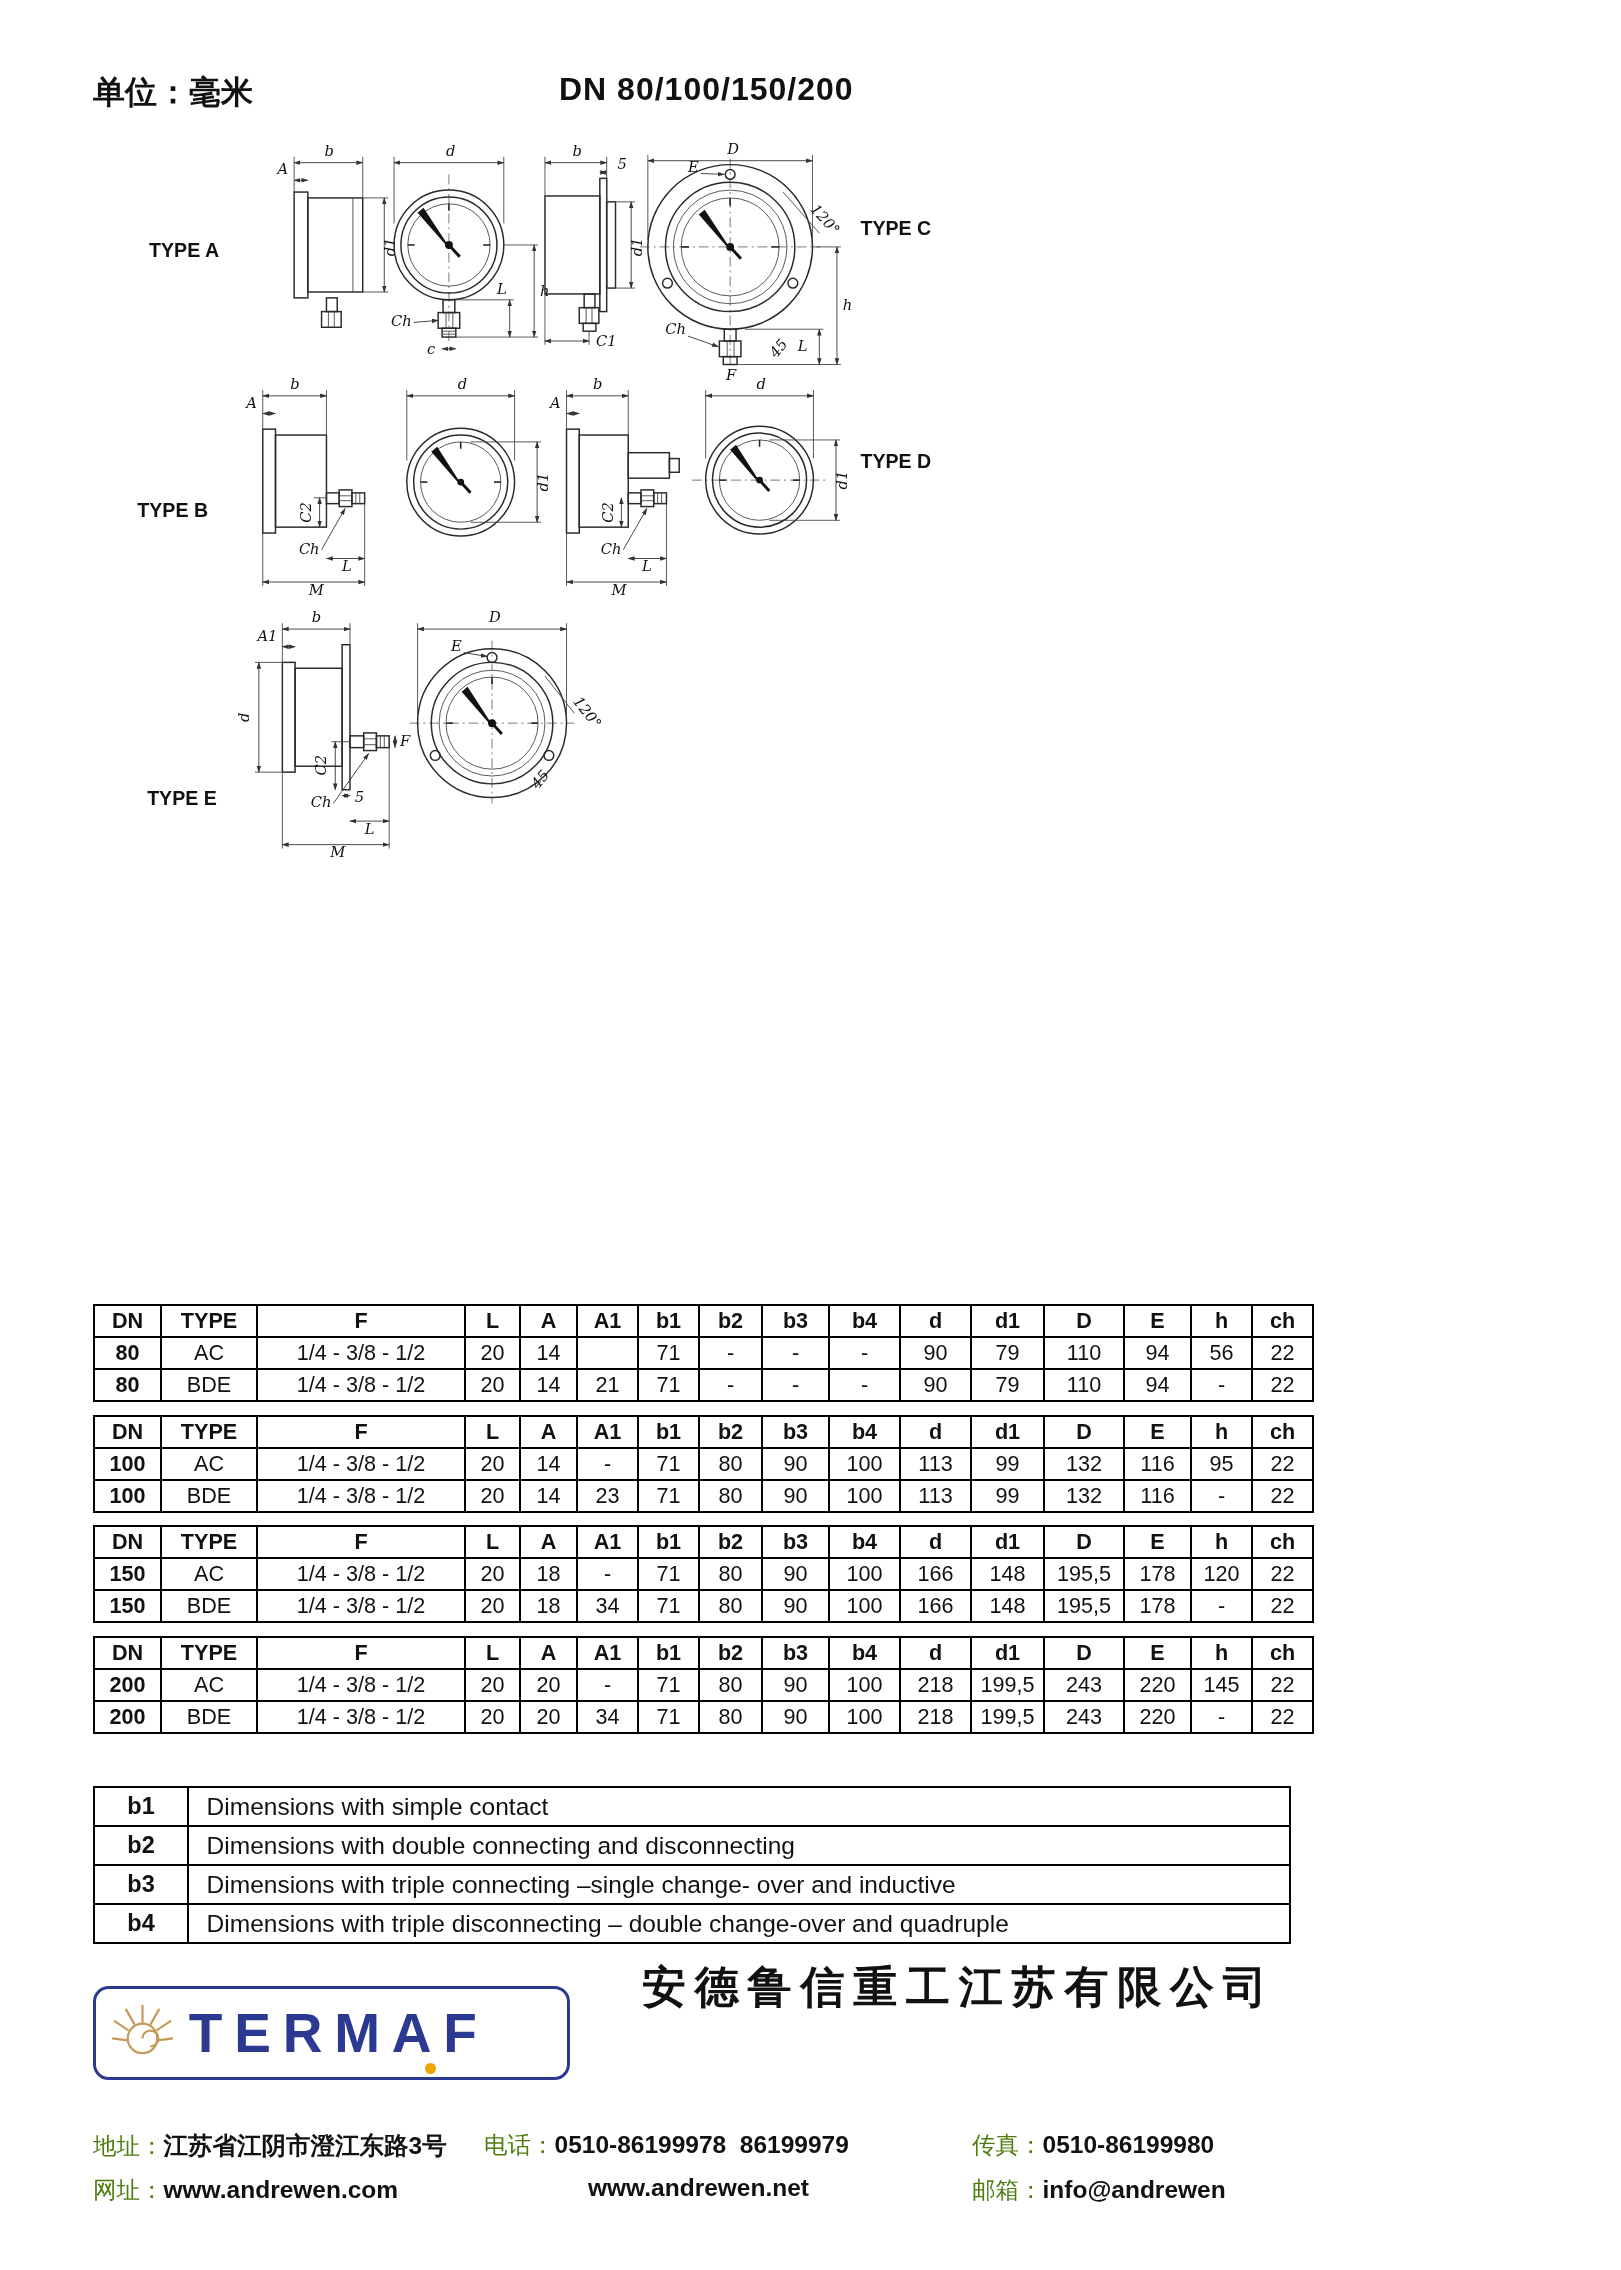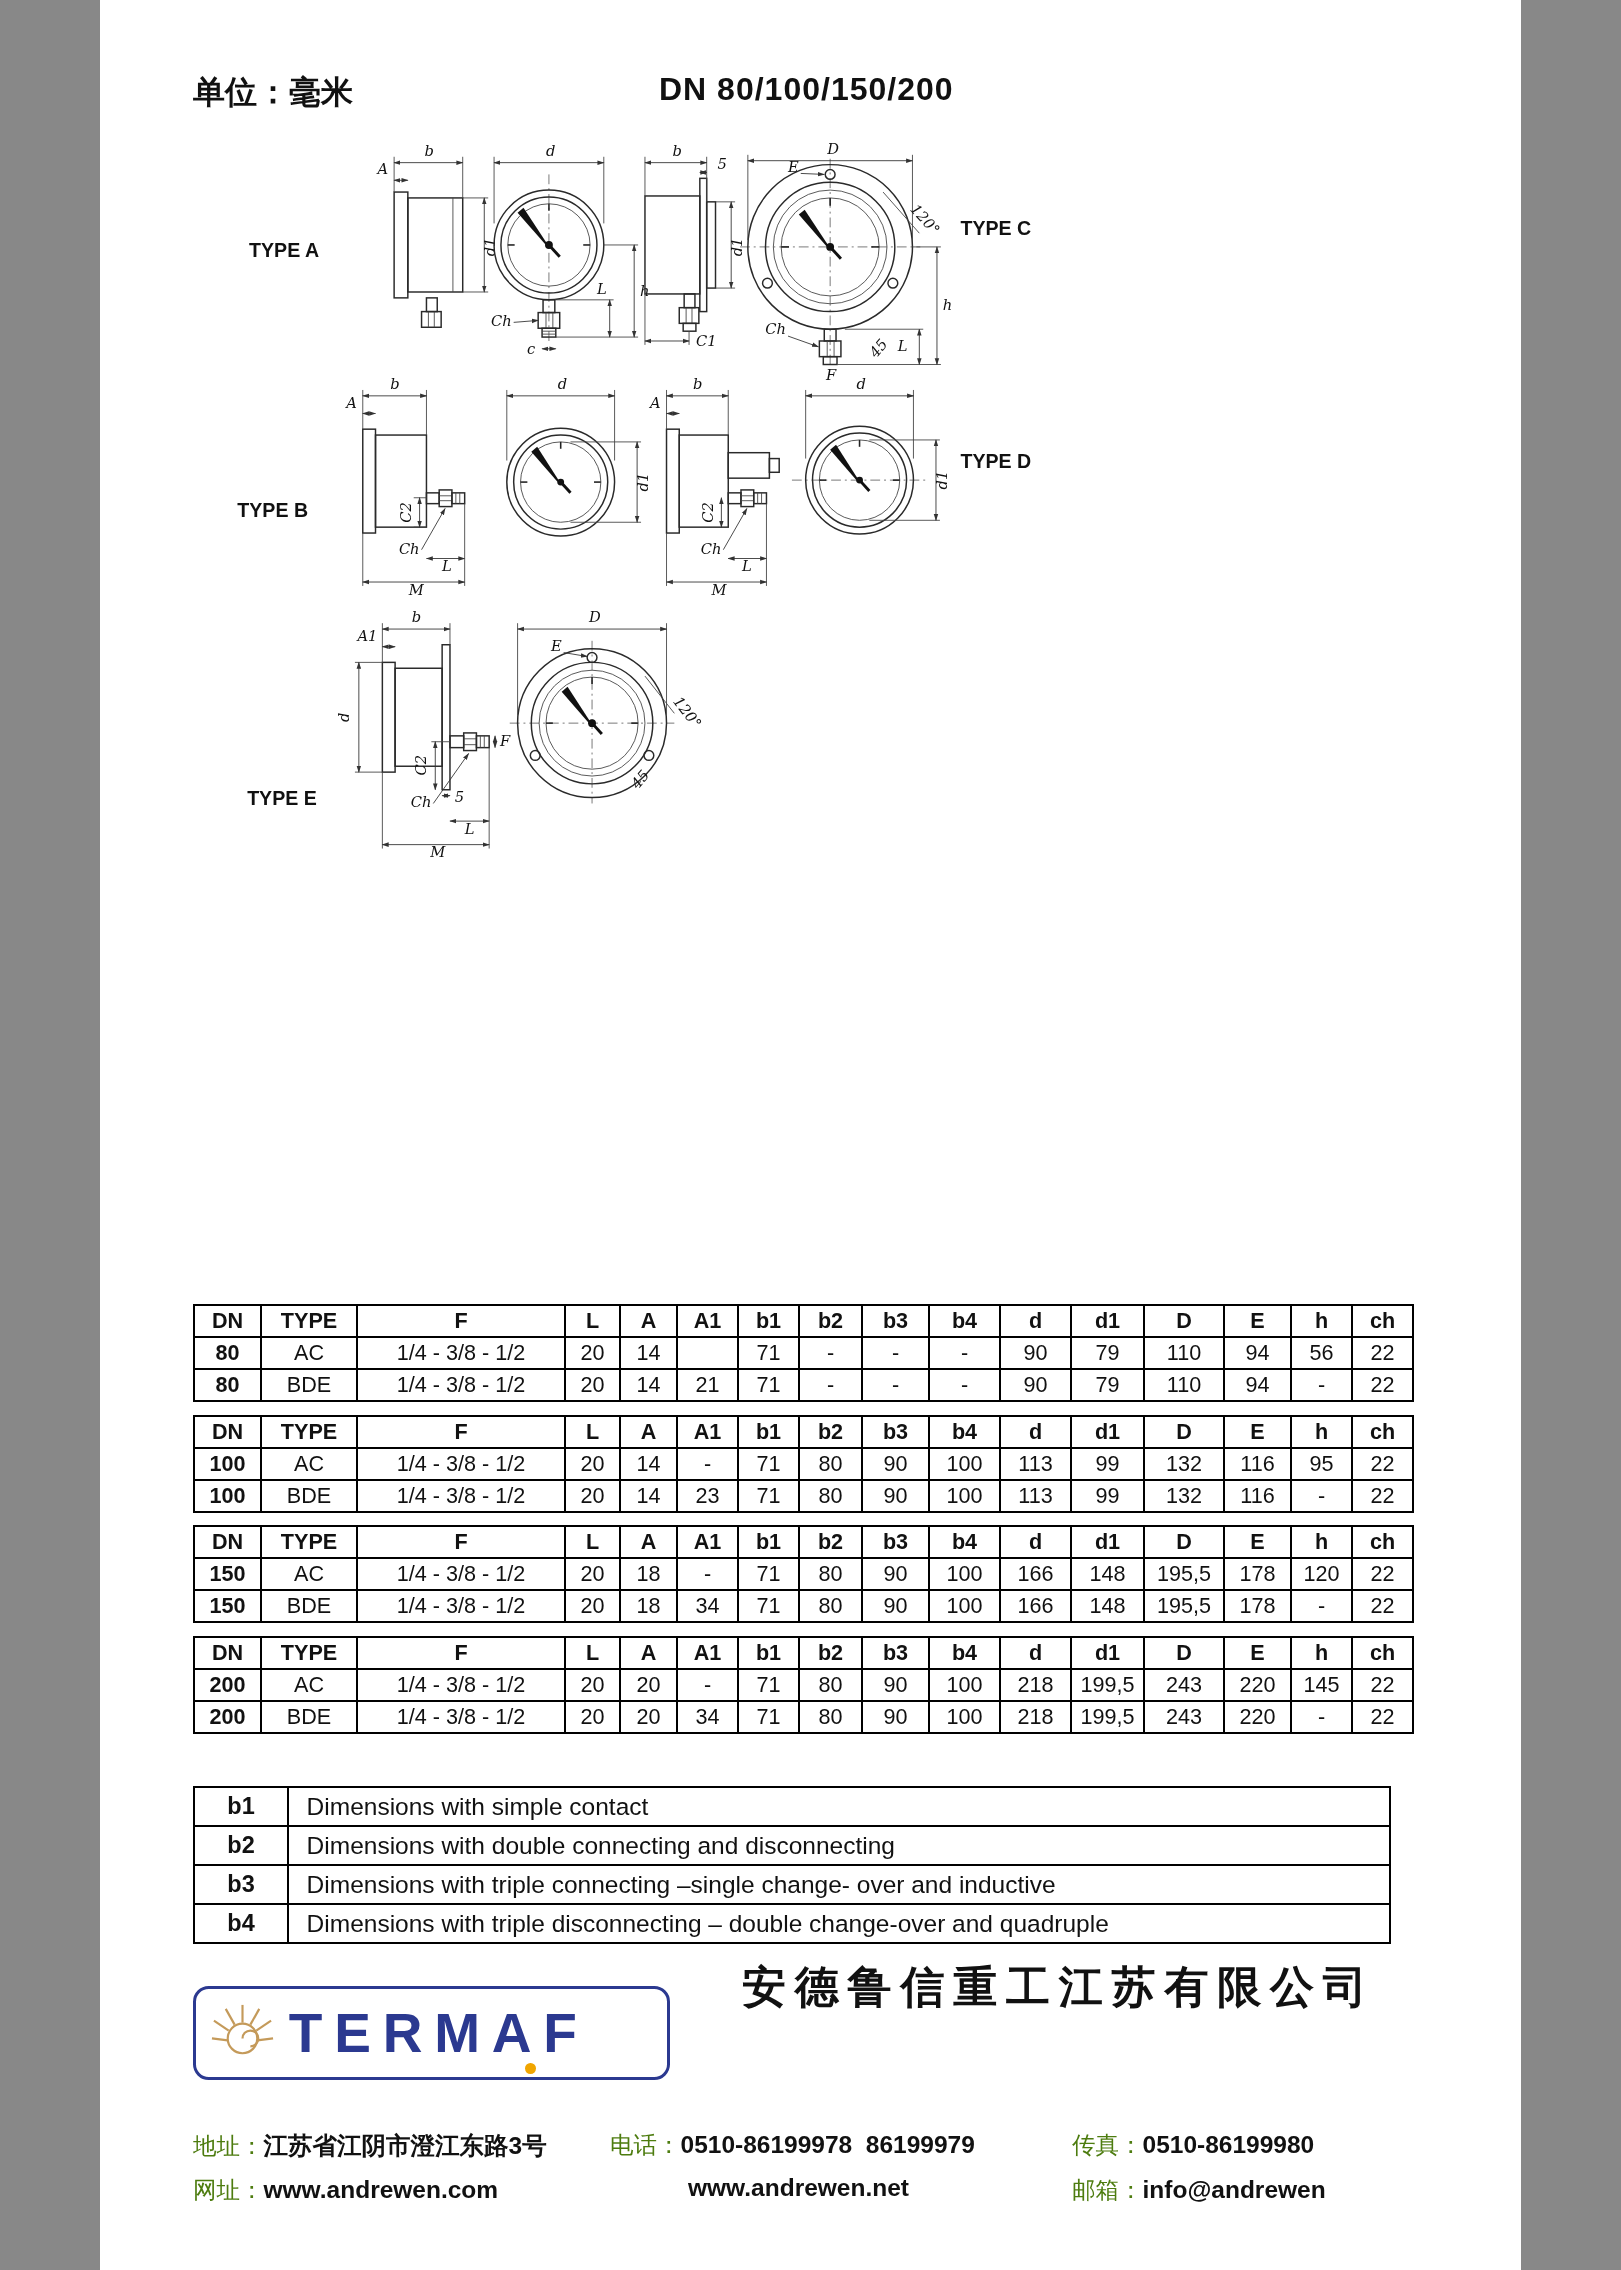--- a/index.html
+++ b/index.html
@@ -1,17 +1,17 @@
 <!DOCTYPE html>
 <html><head>
 <meta charset="utf-8">
 <style>
   html,body{margin:0;padding:0;background:#888;}
-  .page{position:relative;width:1397px;height:2270px;background:#fff;margin:0 auto;
-        font-family:"Liberation Sans",sans-serif;color:#111;overflow:hidden;padding-left:24px;}
+  .page{position:relative;width:1621px;height:2270px;background:#fff;margin:0 auto;
+        font-family:"Liberation Sans",sans-serif;color:#111;overflow:hidden;}
 
   
   .hdr-unit{position:absolute;left:93px;top:71px;font-size:32px;font-weight:700;}
   .hdr-title{position:absolute;left:559px;top:71px;font-size:32px;font-weight:700;letter-spacing:1px;}
 
   
   svg.draw{position:absolute;left:0;top:0;}
   svg.draw .o{stroke:#2a2a2a;stroke-width:1.5;fill:none;}
   svg.draw .t{stroke:#444;stroke-width:0.9;fill:none;}
   svg.draw .dm{stroke:#333;stroke-width:0.9;fill:none;marker-start:url(#ar);marker-end:url(#ar);}
@@ -38,21 +38,21 @@
 
   
   .logo-box{position:absolute;left:93px;top:1986px;width:477px;height:94px;border:3.9px solid #2b3990;
       border-radius:15.7px;display:flex;align-items:center;padding:0 11.8px;box-sizing:border-box;background:#fff;}
   .logo-text{font:700 55px "Liberation Sans",sans-serif;color:#2b3990;letter-spacing:11.8px;margin-left:12px;line-height:1;}
   .logo-dot{position:absolute;left:329px;top:74px;width:10.8px;height:10.8px;border-radius:50%;background:#f0a500;}
   .company{position:absolute;left:642px;top:1958px;font-size:44px;font-weight:700;letter-spacing:8.8px;}
   .cline{position:absolute;font-size:24.5px;}
   .clbl{color:#4d7c0f;font-size:23.5px;}
   .cval{color:#111;font-weight:700;white-space:pre;}
-  .c1a{left:93px;top:2129px;}  .c1b{left:510px;top:2129px;text-align:right;}  .c1c{left:972px;top:2129px;}
+  .c1a{left:93px;top:2129px;}  .c1b{left:484px;top:2129px;text-align:right;}  .c1c{left:972px;top:2129px;}
   .c2a{left:93px;top:2174px;}  .c2b{left:588px;top:2174px;}  .c2c{left:972px;top:2174px;}
 </style>
 </head>
 <body>
 
 <div class="page">
 
   <div class="hdr-unit">单位：毫米</div>
   <div class="hdr-title">DN 80/100/150/200</div>
 

